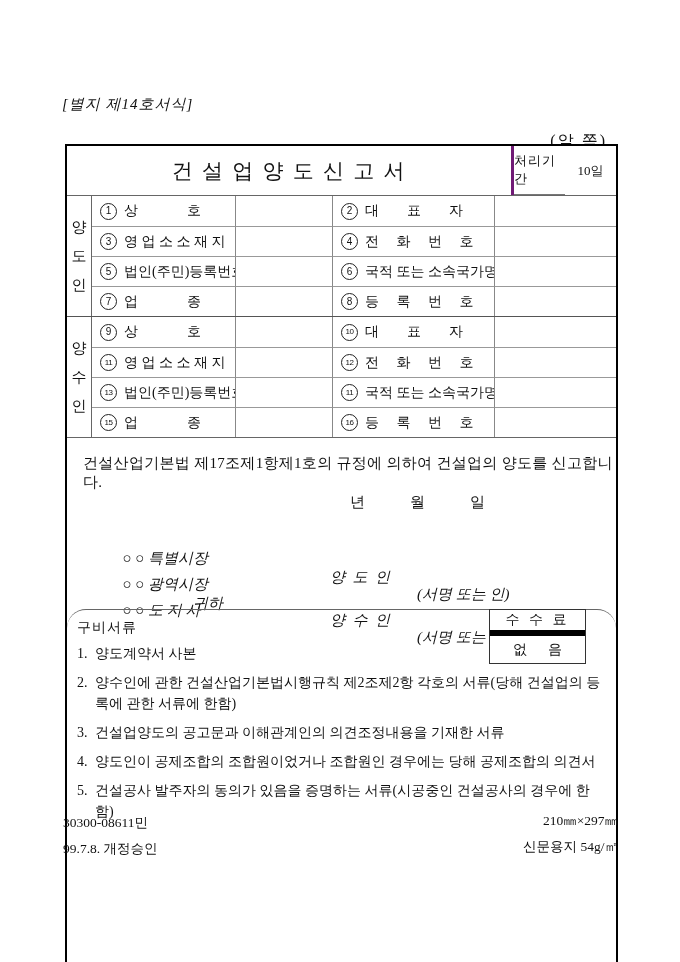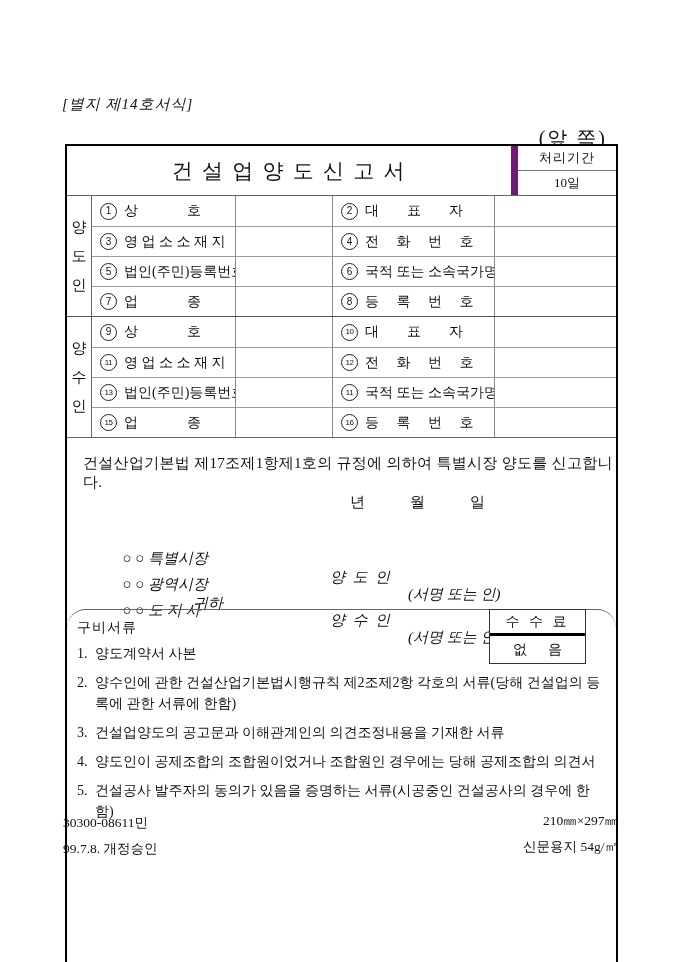--- a/index.html
+++ b/index.html
@@ -2,31 +2,31 @@
 <html><head>
 <meta charset="utf-8">
 <style>
   html,body{margin:0;padding:0;}
   body{
     width:680px;height:962px;position:relative;background:#ffffff;color:#111;
     font-family:"Liberation Serif","DejaVu Serif",serif;
     -webkit-font-smoothing:antialiased;
   }
   .form-note{position:absolute;left:62px;top:95px;font-size:15px;letter-spacing:1px;font-style:italic;}
-  .side-note{position:absolute;top:125px;right:73px;font-size:20px;text-decoration:underline;text-underline-offset:3px;letter-spacing:2px;}
+  .side-note{position:absolute;top:131px;right:73px;font-size:16px;text-underline-offset:3px;letter-spacing:2px;}
 
   .form-table{
     position:absolute;left:65px;top:144px;width:553px;height:844px;
     border:2px solid #000;box-sizing:border-box;display:flex;flex-direction:column;background:#fff;
   }
 
   
   .title-row{display:flex;height:50px;flex:0 0 auto;border-bottom:1px solid #666;box-sizing:border-box;}
   .title-cell{width:444px;display:flex;align-items:center;justify-content:center;font-size:21px;letter-spacing:2px;white-space:pre;}
-  .proc-col{flex:1;border-left:7px solid #701a75;display:flex;flex-direction:column;font-size:13px;box-sizing:border-box;}
+  .proc-col{flex:1;border-left:3px solid #701a75;display:flex;font-size:13px;box-sizing:border-box;}
   .proc-label{flex:1;border-bottom:1px solid #777;display:flex;align-items:center;justify-content:center;letter-spacing:1px;box-sizing:border-box;}
   .proc-value{flex:1;display:flex;align-items:center;justify-content:center;}
 
   
   .fields-section{display:grid;grid-template-columns:25px 143px 97px 162px 122px;grid-auto-rows:30px;font-size:14px;flex:0 0 auto;}
   .fields-section.second{border-top:1px solid #555;box-sizing:border-box;}
   .party-label{grid-row:1/5;grid-column:1;border-right:1px solid #666;display:flex;align-items:center;justify-content:center;box-sizing:border-box;}
   .party-label span{display:block;width:16px;word-break:break-all;line-height:29px;text-align:center;font-size:15px;}
   .fcell{display:flex;align-items:center;padding-left:8px;box-sizing:border-box;white-space:pre;overflow:hidden;}
   .fcell.bl{border-left:1px solid #888;}
@@ -38,27 +38,27 @@
   }
   .circ.w2{font-size:8px;letter-spacing:-0.5px;}
 
   
   .decl-section{position:relative;height:172px;flex:0 0 auto;border-top:1px solid #666;box-sizing:border-box;font-size:15px;}
   .decl-text{position:absolute;left:16px;top:16px;letter-spacing:0.3px;}
   .decl-date{position:absolute;left:283px;top:55px;white-space:pre;}
   .sig-row{position:absolute;left:0;right:0;padding-left:33px;white-space:pre;font-style:italic;}
   .sig-row .suffix{position:absolute;left:126px;}
   .sig-row .role{position:absolute;left:263px;}
-  .sig-row .sign{position:absolute;left:341px;}
+  .sig-row .sign{position:absolute;left:350px;}
 
   
   .docs-section{position:relative;flex:1;border-top:1px solid #666;box-sizing:border-box;font-size:14px;border-radius:19px;}
   .docs-title{position:absolute;left:10px;top:9px;letter-spacing:1px;}
   .fee-box{position:absolute;top:-1px;right:30px;width:97px;border:1px solid #333;background:#fff;box-sizing:border-box;}
-  .fee-label{height:26px;border-bottom:3px solid #000000;display:flex;align-items:center;justify-content:center;letter-spacing:3px;box-sizing:border-box;}
+  .fee-label{height:26px;border-bottom:6px solid #000000;display:flex;align-items:center;justify-content:center;letter-spacing:3px;box-sizing:border-box;}
   .fee-value{height:27px;display:flex;align-items:center;justify-content:center;white-space:pre;}
   .doc-items{position:absolute;top:33px;left:10px;right:10px;}
   .doc-item{display:flex;margin-bottom:8px;line-height:21px;}
   .doc-no{flex:0 0 18px;}
   .doc-text{flex:1;}
 
   
   .footer-left{position:absolute;left:63px;top:810px;font-size:13.5px;line-height:26px;}
   .footer-right{position:absolute;right:62px;top:808px;font-size:13.5px;line-height:26px;text-align:right;}
 </style>
@@ -124,21 +124,21 @@
     <div class="fcell bl bt"><span class="circ w2">11</span><span>국적 또는 소속국가명</span></div>
     <div class="fcell bl bt"></div>
 
     <div class="fcell bt"><span class="circ w2">15</span><span>업              종</span></div>
     <div class="fcell bl bt"></div>
     <div class="fcell bl bt"><span class="circ w2">16</span><span>등     록     번     호</span></div>
     <div class="fcell bl bt"></div>
   </div>
 
   <div class="decl-section">
-    <div class="decl-text">건설산업기본법 제17조제1항제1호의 규정에 의하여 특별시장 양도를 신고합니다.</div>
+    <div class="decl-text">건설산업기본법 제17조제1항제1호의 규정에 의하여 건설업의 양도를 신고합니다.</div>
     <div class="decl-date">년            월            일</div>
 
     <div class="sig-row" style="top:94px">
       <span>○ ○ 특별시장</span>
       <span class="role">양  도  인</span>
       <span class="sign">(서명 또는 인)</span>
     </div>
     <div class="sig-row" style="top:120px">
       <span>○ ○ 광역시장</span>
       <span class="suffix">귀하</span>

